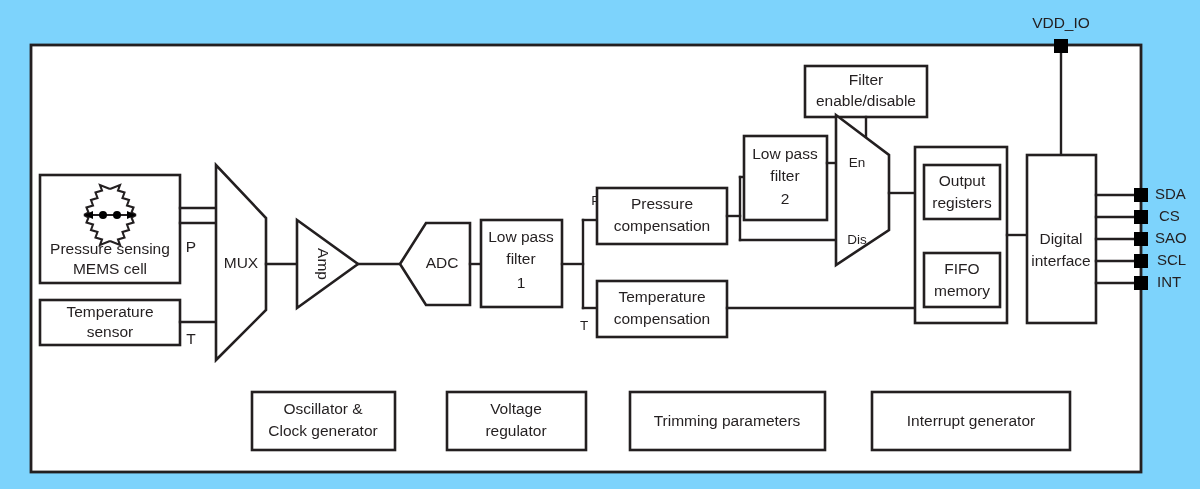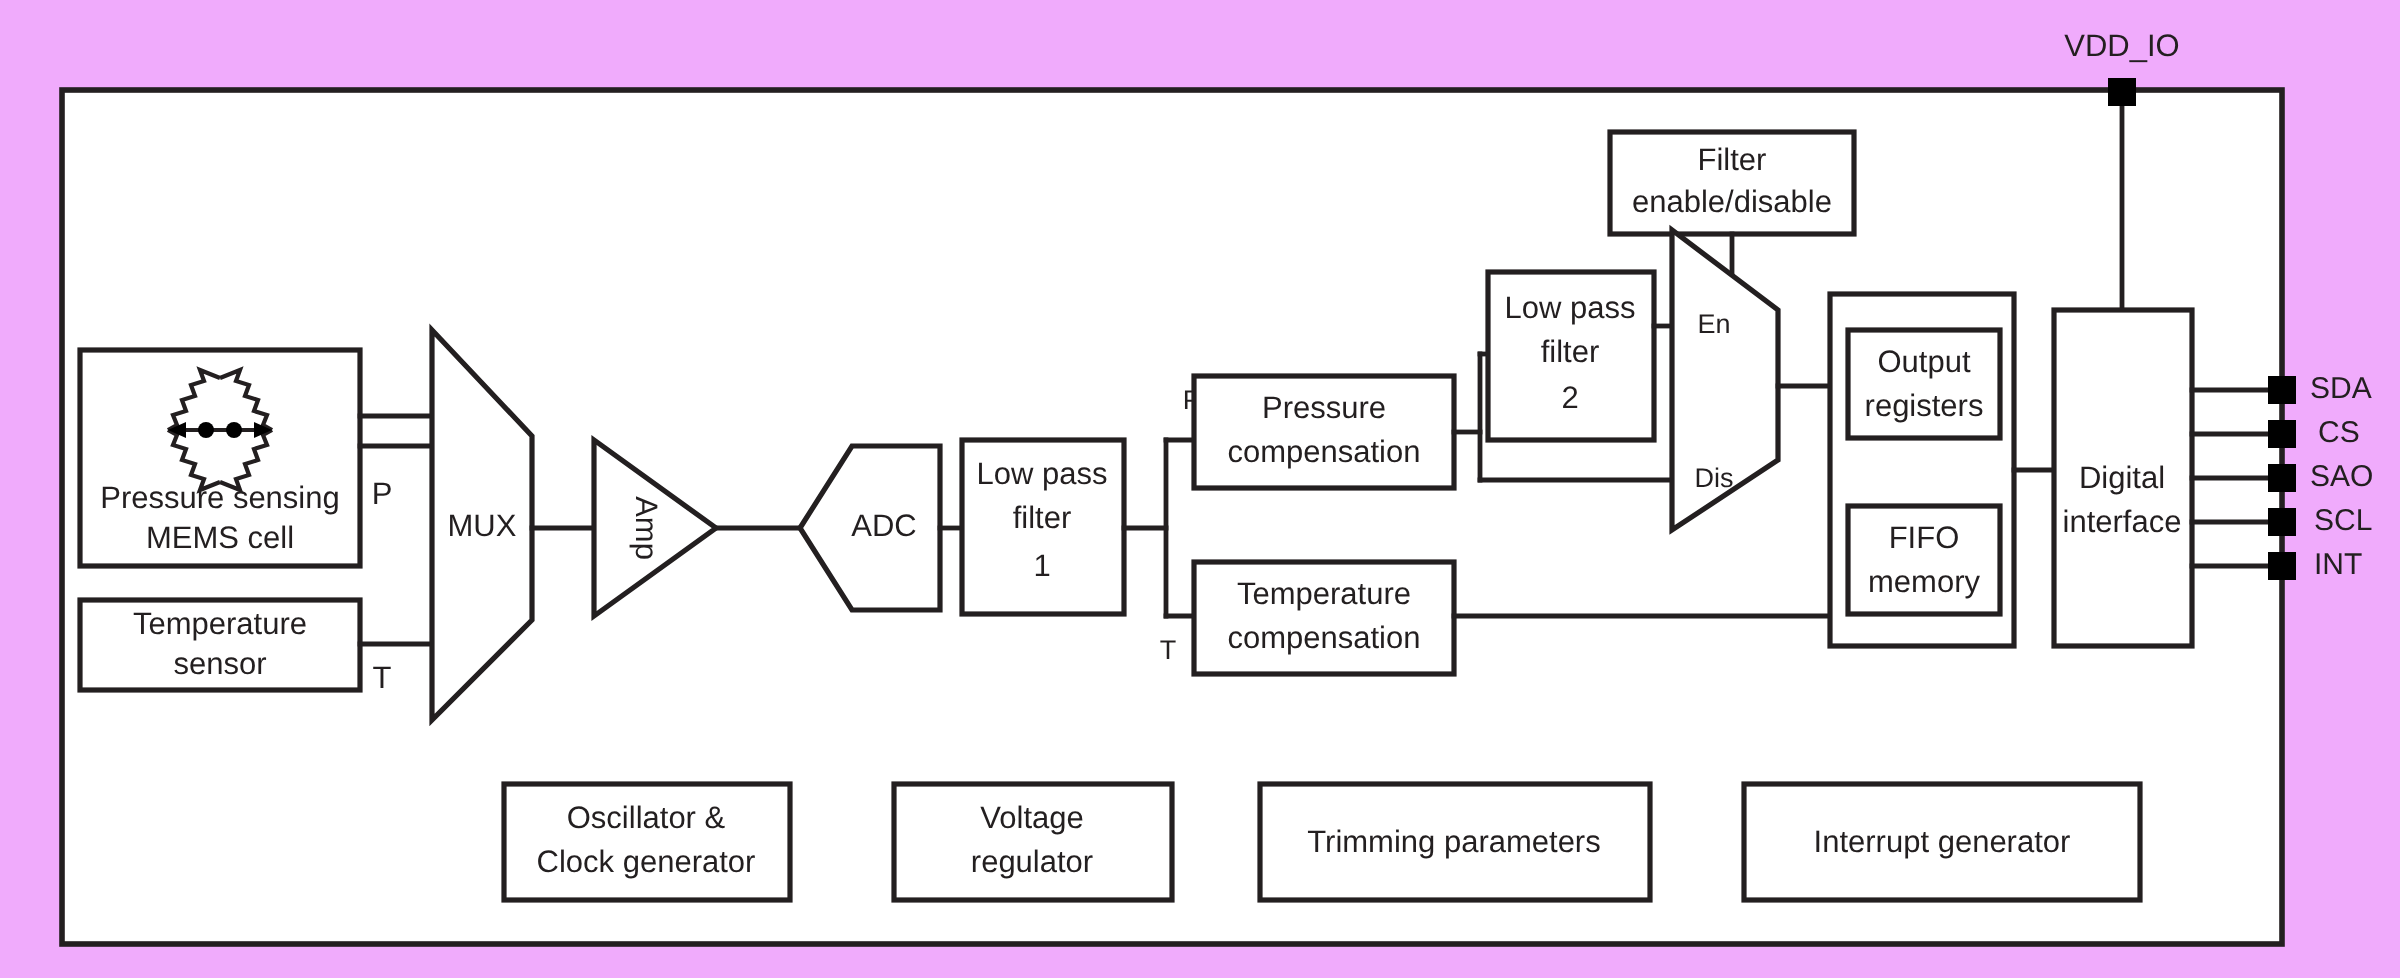--- a/index.html
+++ b/index.html
@@ -4,21 +4,21 @@
 <style>
   html, body {
     margin: 0;
     padding: 0;
     background: #ffffff;
   }
   #stage {
     position: relative;
     width: 1200px;
     height: 489px;
-    background: #f0abfc;
+    background: #7dd3fc;
     font-family: "Liberation Sans", sans-serif;
     overflow: hidden;
   }
   svg#diagram {
     position: absolute;
     left: 0;
     top: 0;
     width: 1200px;
     height: 489px;
   }

